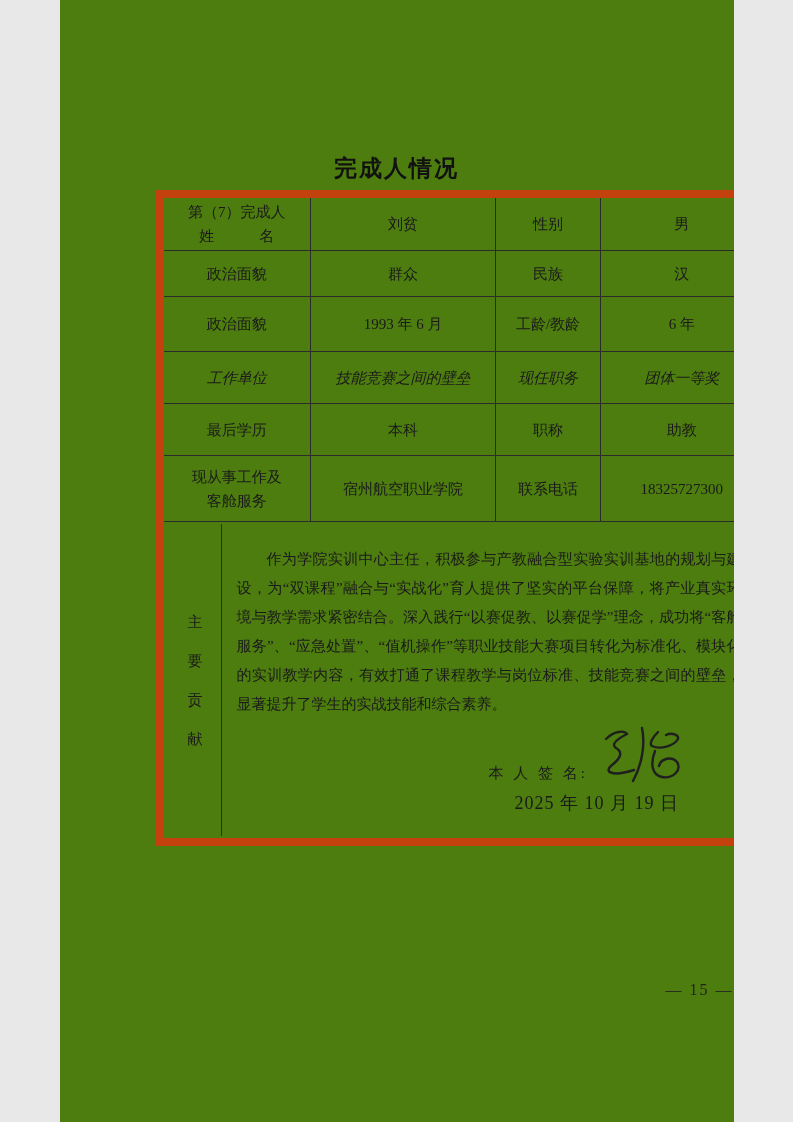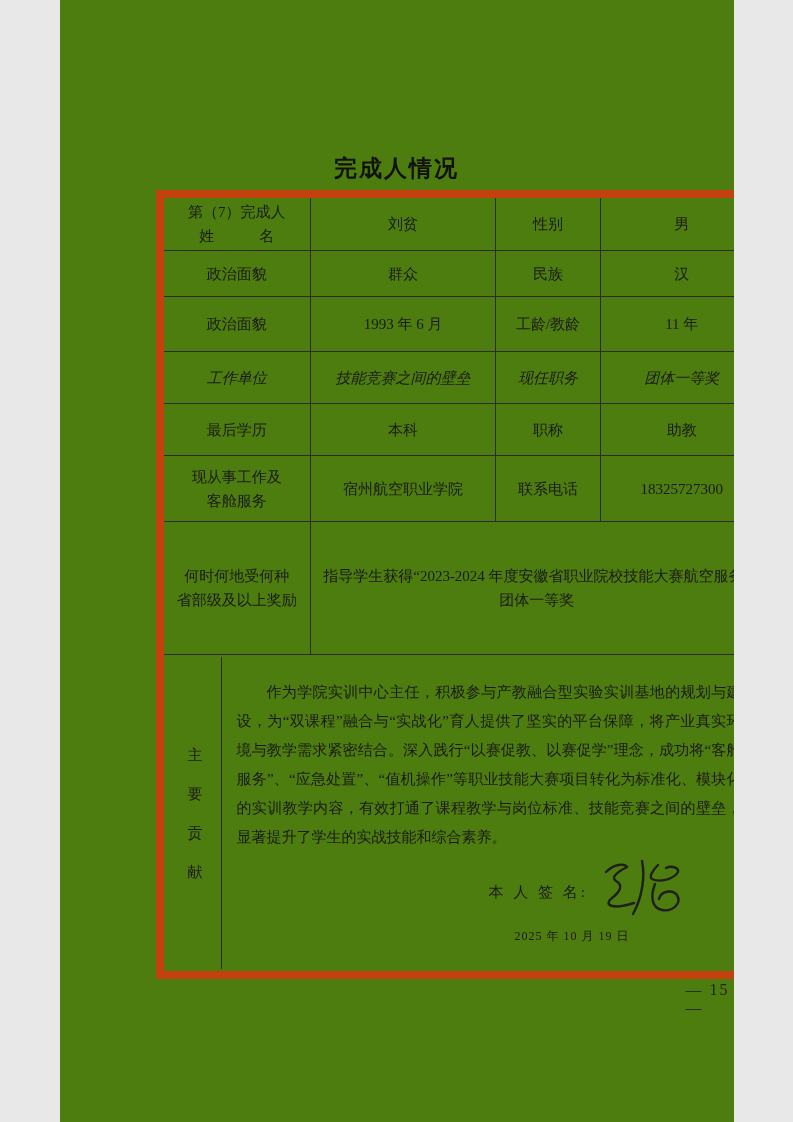--- a/index.html
+++ b/index.html
@@ -83,38 +83,38 @@
     font-size: 15px;
     line-height: 29px;
     text-indent: 2em;
     text-align: justify;
     color: #1a1a1a;
   }
   .signature-row {
     margin-top: 14px;
     margin-left: 252px;
     display: flex;
-    align-items: center;
+    align-items: flex-end;
     height: 52px;
   }
   .signature-label {
     font-size: 15px;
     letter-spacing: 3px;
     white-space: nowrap;
   }
   .signature-svg { margin-left: 4px; margin-top: -10px; }
   .date-row {
     margin-top: 6px;
     margin-left: 278px;
-    font-size: 12px;
+    font-size: 18px;
     letter-spacing: 1px;
   }
   .page-number {
     position: absolute;
-    left: 626px;
+    left: 606px;
     top: 981px;
     font-size: 16px;
     letter-spacing: 2px;
     color: #222;
   }
 </style>
 </head>
 <body>
 
 <div class="page">
@@ -144,21 +144,21 @@
       <td>政治面貌</td>
       <td>群众</td>
       <td>民族</td>
       <td>汉</td>
     </tr>
 
     <tr class="r3">
       <td>政治面貌</td>
       <td>1993 年 6 月</td>
       <td>工龄/教龄</td>
-      <td>11 年</td>
+      <td>6 年</td>
     </tr>
 
     <tr class="r4">
       <td>工作单位</td>
       <td>技能竞赛之间的壁垒</td>
       <td>现任职务</td>
       <td>团体一等奖</td>
     </tr>
 
     <tr class="r5">
@@ -171,27 +171,20 @@
     <tr class="r6">
       <td class="two-line">
         <div>现从事工作及</div>
         <div>客舱服务</div>
       </td>
       <td>宿州航空职业学院</td>
       <td>联系电话</td>
       <td>18325727300</td>
     </tr>
 
-    <tr class="r7">
-      <td class="two-line">
-        <div>何时何地受何种</div>
-        <div>省部级及以上奖励</div>
-      </td>
-      <td class="award-value" colspan="3">指导学生获得“2023-2024 年度安徽省职业院校技能大赛航空服务”  团体一等奖</td>
-    </tr>
 
     <tr class="r8">
       <td class="contrib-cell" colspan="4">
         <div class="contrib-wrap">
           <div class="contrib-label">
             <span>主</span>
             <span>要</span>
             <span>贡</span>
             <span>献</span>
           </div>

